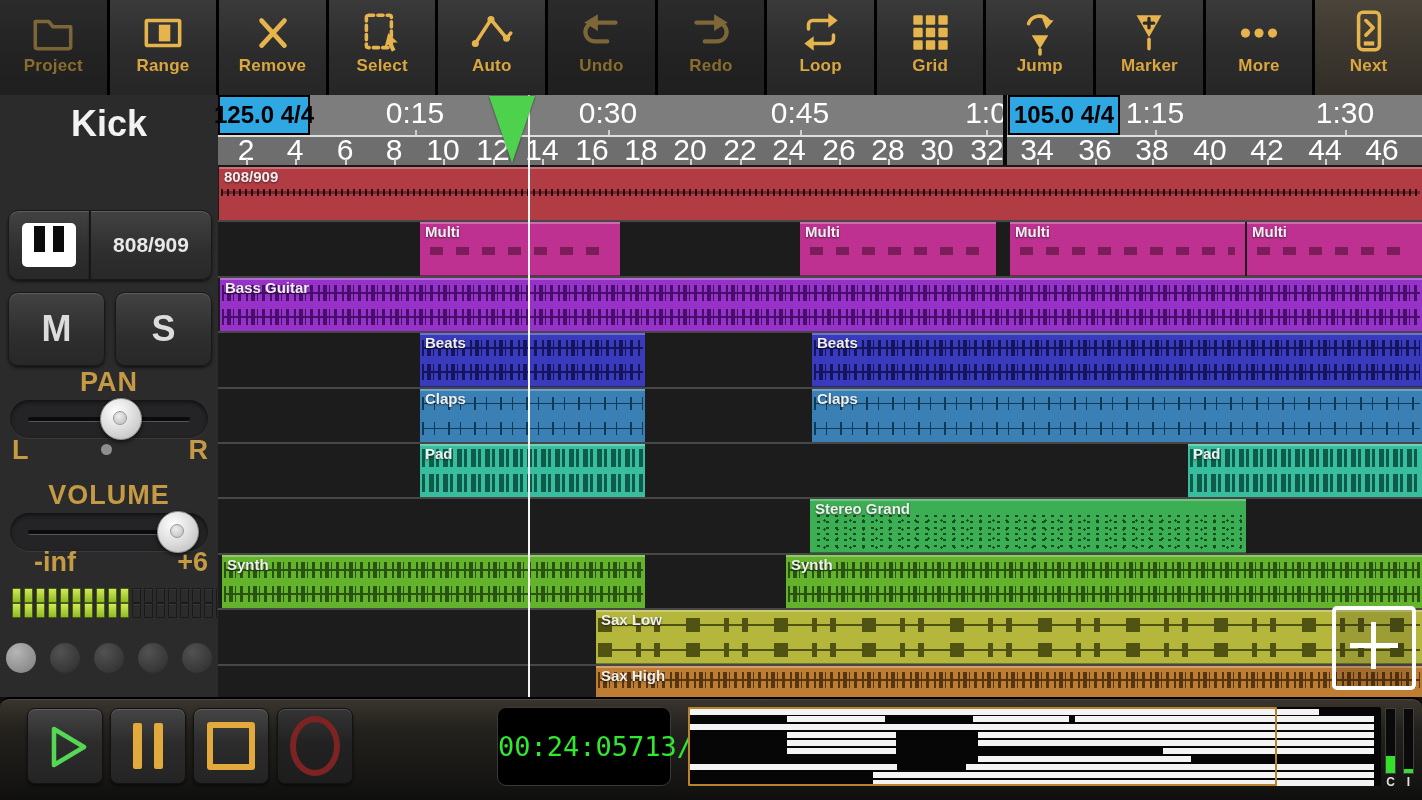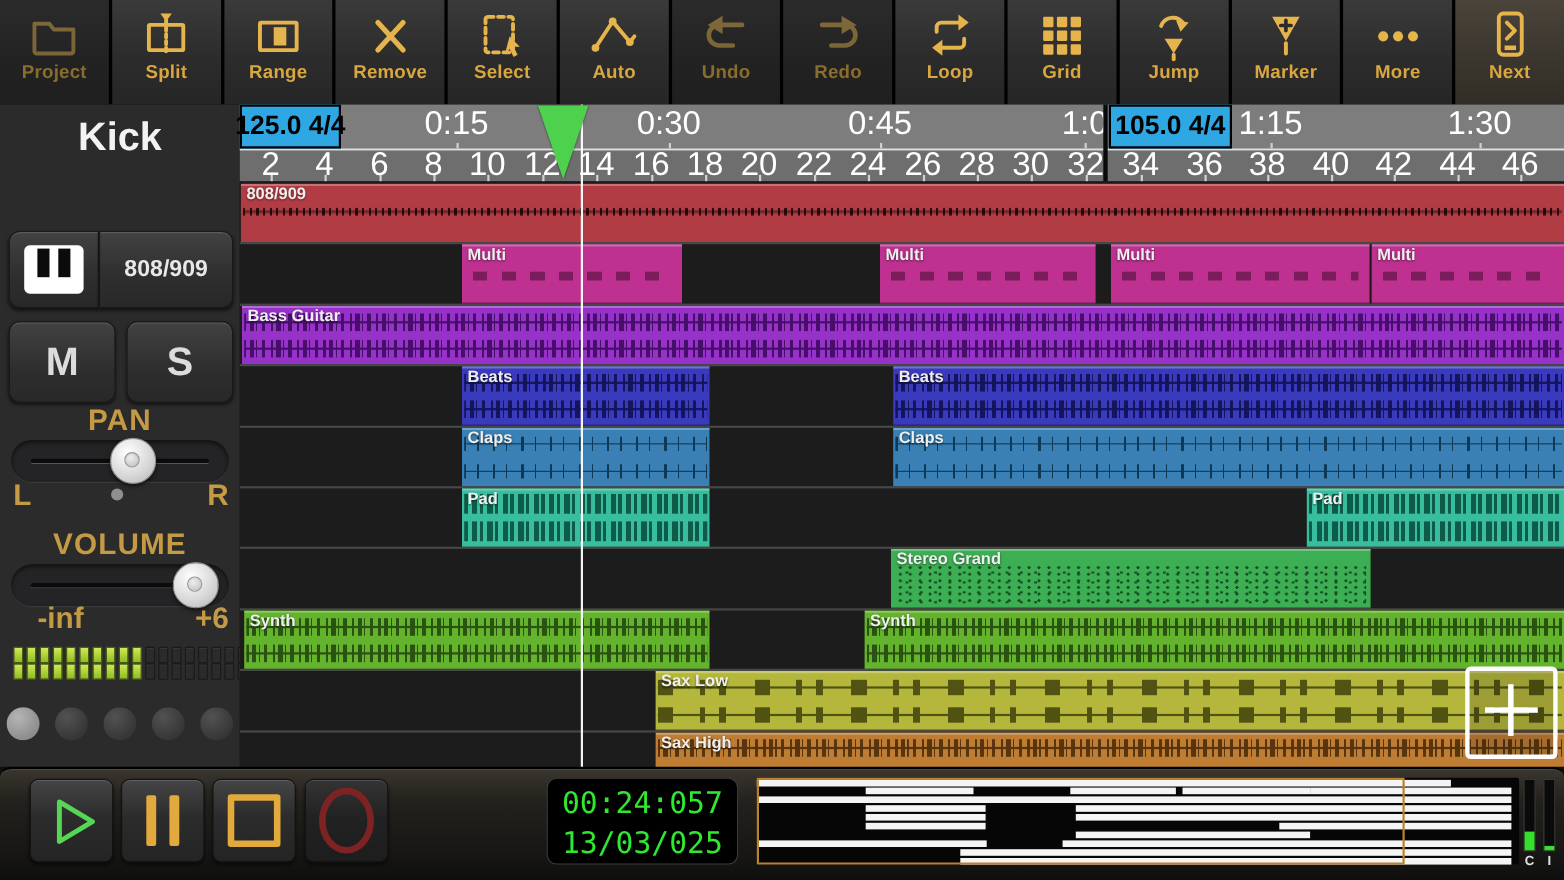--- a/index.html
+++ b/index.html
@@ -108,21 +108,21 @@
   .t-btn{position:absolute;top:9px;width:74px;height:74px;border-radius:8px;cursor:pointer;
         background:linear-gradient(#454545,#2c2c2c 45%,#242424);border:1px solid #121212;
         box-shadow:inset 0 1px 0 rgba(255,255,255,.15),0 2px 3px rgba(0,0,0,.5);
         display:flex;align-items:center;justify-content:center;}
   #play-btn{left:27px;} #pause-btn{left:110px;} #stop-btn{left:193px;}
   #record-btn{left:277px;background:linear-gradient(#343434,#222 45%,#1d1d1d);}
   .pausebar{width:9px;height:46px;background:#E2A93C;border-radius:2px;margin:0 6px;}
   #stop-sq{width:36px;height:36px;border:6px solid #E2A93C;border-radius:3px;}
   #rec-circ{width:38px;height:48px;border:6px solid #7E2323;border-radius:50%;}
   #lcd{position:absolute;left:497px;top:8px;width:172px;height:77px;background:#000;border-radius:9px;
-       border:1px solid #3a3a3a;display:flex;flex-direction:column;align-items:center;justify-content:flex-end;}
+       border:1px solid #3a3a3a;display:flex;flex-direction:row;align-items:center;justify-content:space-between;}
   .lcd-line{font-family:"DejaVu Sans Mono",monospace;font-size:27px;color:#2FE82F;line-height:36px;
        letter-spacing:0px;white-space:nowrap;}
   #overview{position:absolute;left:688px;top:8px;width:693px;height:79px;background:#060606;
        border-radius:2px;cursor:pointer;}
   .ov-seg{position:absolute;height:6px;background:#f4f4f4;}
   #ov-view{position:absolute;left:0;top:0;height:75px;border:2px solid #B9832E;border-radius:1px;pointer-events:none;}
   .mslot{position:absolute;top:9px;width:9px;height:64px;background:#0a0a0a;border:1px solid #3f3f3f;}
   #mslot-c{left:1385px;} #mslot-i{left:1403px;}
   .mfill{position:absolute;left:0;bottom:0;width:100%;background:#35E02A;}
   .mlabel{position:absolute;top:76px;width:11px;text-align:center;color:#e0e0e0;font-size:12px;font-weight:bold;}
@@ -134,30 +134,20 @@
 <div id="app">
 
   <div id="toolbar">
       <div class="tb-btn disabled">
         <div class="ticon">
           <svg width="50" height="50" viewBox="0 0 48 48">
             <path d="M7 14 h13 l4 5 h17 v19 a2 2 0 0 1 -2 2 H9 a2 2 0 0 1 -2 -2 z"></path>
           </svg>
         </div>
         <div class="tlabel">Project</div>
-      </div>
-      <div class="tb-btn">
-        <div class="ticon">
-          <svg width="50" height="50" viewBox="0 0 48 48">
-            <rect x="9" y="15" width="30" height="22" rx="1"></rect>
-            <path d="M24 11 v30" stroke-dasharray="3 3"></path>
-            <path class="fil" d="M19 5 h10 l-5 7 z"></path>
-          </svg>
-        </div>
-        <div class="tlabel">Split</div>
       </div>
       <div class="tb-btn">
         <div class="ticon">
           <svg width="50" height="50" viewBox="0 0 48 48">
             <rect x="8" y="13" width="32" height="24" rx="1"></rect>
             <rect class="fil" x="20" y="17" width="11" height="16"></rect>
           </svg>
         </div>
         <div class="tlabel">Range</div>
       </div>

